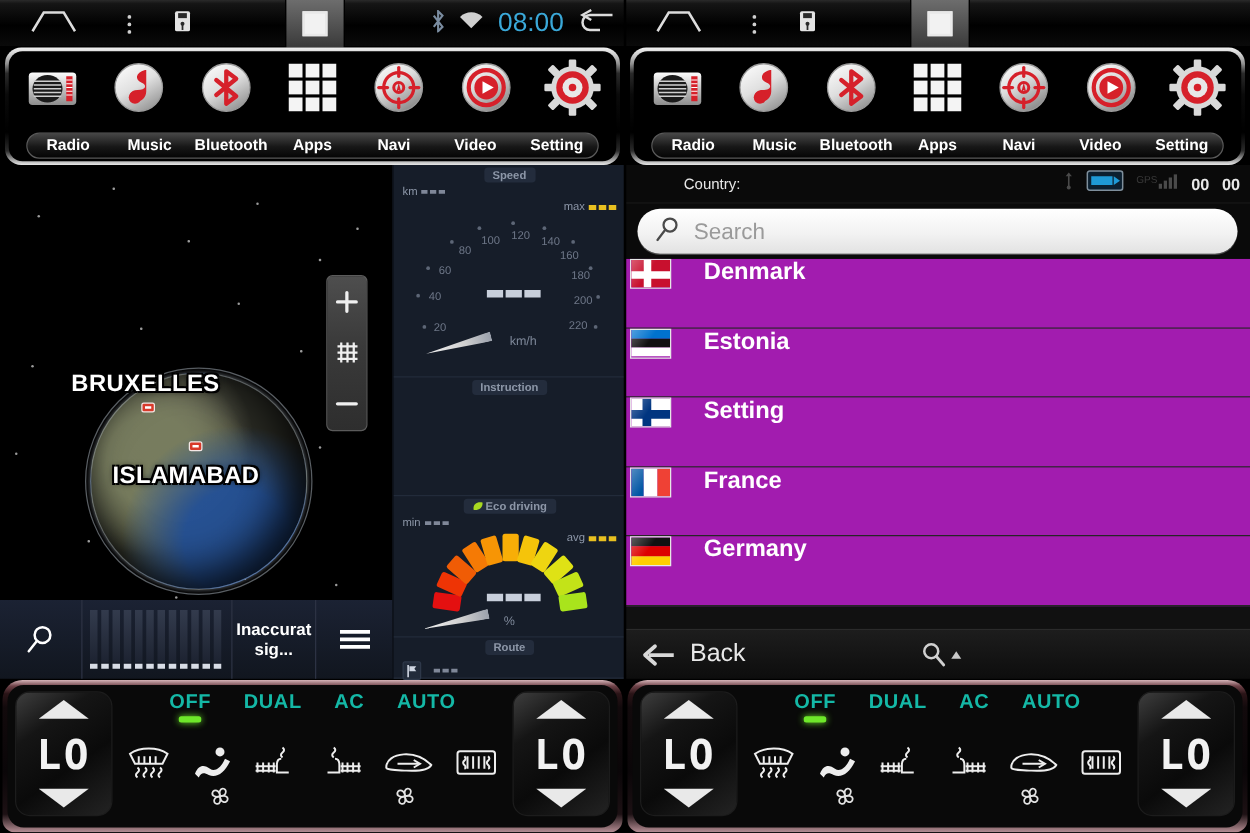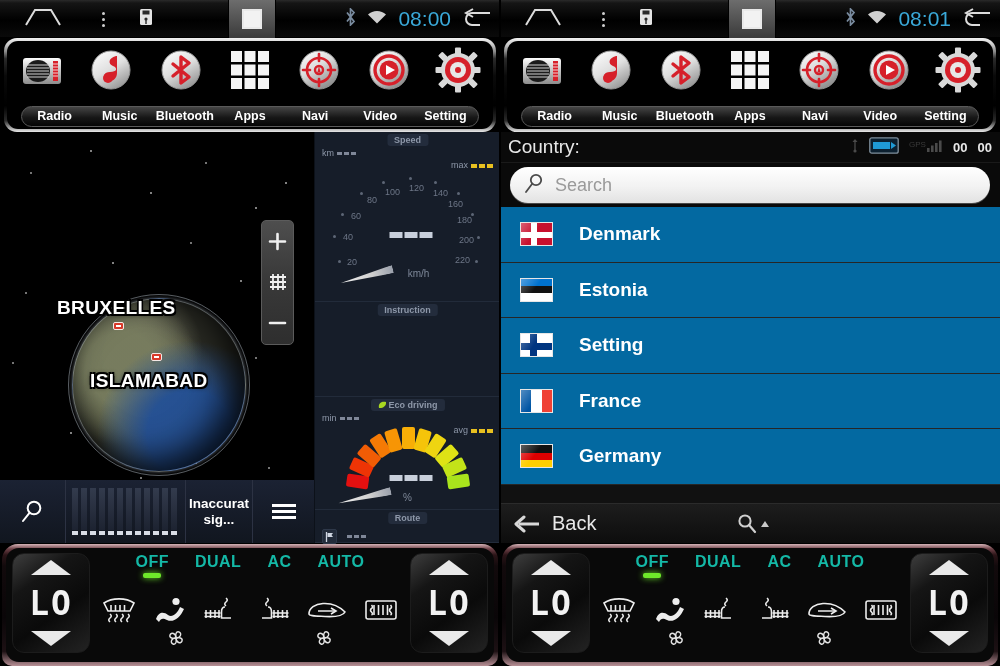--- a/index.html
+++ b/index.html
@@ -147,37 +147,37 @@
   .ecobar { position:absolute; width:13px; border-radius:2px; transform-origin:50% 100%; }
   .route-row { display:flex; align-items:center; gap:7px; margin:3px 0 0 7px; }
   .route-ico { width:15px; height:15px; background:#222b3a; border:1px solid #2e3849; border-radius:2px; display:flex; align-items:center; justify-content:center; }
 
   
   .country-bar {
     position:absolute; top:132px; left:0; width:500px; height:31px;
     background:#0a0a0a; display:flex; align-items:center; padding:0 8px;
     border-bottom:1px solid #1a1a1a;
   }
-  .country-bar .lbl { color:#e8e8e8; font-size:19px; }
+  .country-bar .lbl { color:#e8e8e8; font-size:12px;margin-left:39px; }
   .cb-status { margin-left:auto; display:flex; align-items:center; gap:10px; }
   .cb-status .num { color:#e8e8e8; font-size:13px; font-weight:700; }
   .searchwrap { position:absolute; top:163px; left:0; width:500px; height:44px; background:#0a0a0a; padding:4px 10px; }
   .searchbox {
     width:100%; height:100%; border-radius:19px;
     background:linear-gradient(to bottom,#ffffff,#f2f2f2 55%,#e2e2e2);
     display:flex; align-items:center; padding:0 14px; gap:11px;
     box-shadow:0 1px 0 rgba(255,255,255,.25);
   }
   .searchbox input {
     border:0; outline:0; background:transparent; font-size:18px; color:#333;
     font-family:"Liberation Sans", sans-serif; width:100%;
   }
   .searchbox input::placeholder { color:#9a9a9a; }
   .clist { position:absolute; top:207px; left:0; width:500px; height:296px; background:#111; overflow:hidden; }
-  .crow { height:55.5px; display:flex; align-items:center; padding-left:20px; gap:26px; border-bottom:1px solid #262626; background:#0369a1; }
+  .crow { height:55.5px; display:flex; align-items:flex-start; padding-left:4px; gap:26px; border-bottom:1px solid #262626; background:#a21caf; }
   .crow .cname { color:#fff; font-size:19px; font-weight:700; }
   .flag { width:33px; height:24px; border:1px solid #e6e6e6; position:relative; overflow:hidden; flex:none; }
   .backbar {
     position:absolute; top:503px; left:0; width:500px; height:40px;
     background:linear-gradient(to bottom,#1d1d1d,#0d0d0d);
     display:flex; align-items:center; border-top:1px solid #2b2b2b;
   }
   .backbar .b-label { color:#e8e8e8; font-size:20px; margin-left:12px; }
   .backbar .b-search { position:absolute; left:236px; display:flex; align-items:center; gap:3px; }
 
@@ -741,39 +741,20 @@
           <rect x="1" y="1" width="12" height="16" rx="1.5" fill="#e4e4e4"></rect>
           <rect x="3.5" y="2.5" width="7" height="4" fill="#2a2a2a"></rect>
           <circle cx="7" cy="11" r="1.6" fill="#2a2a2a"></circle>
           <rect x="6.3" y="11" width="1.4" height="5" fill="#2a2a2a"></rect>
         </svg>
       </span>
     </div>
     <div class="sb-center">
         <div class="sq"></div>
       </div>
-    <div class="sb-right">
-      <span>
-        <svg width="11" height="18" viewBox="0 0 11 18">
-            <path d="M2 4.5 L9 13.5 L5.5 17 V1 L9 4.5 L2 13.5" fill="none" stroke="#7a8ca0" stroke-width="1.7"></path>
-          </svg>
-      </span>
-      <span>
-        <svg width="20" height="15" viewBox="0 0 20 15">
-            <path d="M10 13.5 L1 4.5 A13 13 0 0 1 19 4.5 Z" fill="#cfcfcf"></path>
-          </svg>
-      </span>
-      <span class="sb-time">08:01</span>
-      <span>
-        <svg width="30" height="19" viewBox="0 0 30 19">
-          <path d="M28 5 H10 A6 6 0 0 0 10 17 H18" fill="none" stroke="#dcdcdc" stroke-width="2"></path>
-          <path d="M11 1 L4 5 L11 9" fill="none" stroke="#dcdcdc" stroke-width="2"></path>
-        </svg>
-      </span>
-    </div>
   </div>
 
   <div class="launcher">
     <div class="launcher-inner">
       <div class="apps-row" id="apps-row-right">
           <div class="app">
             <span><svg width="46" height="46" viewBox="0 0 46 46">
       <rect x="4" y="11" width="38" height="26" rx="3" fill="url(#gsil)"></rect>
       <defs>
                   <linearGradient id="gsil" x1="0" y1="0" x2="0" y2="1">

